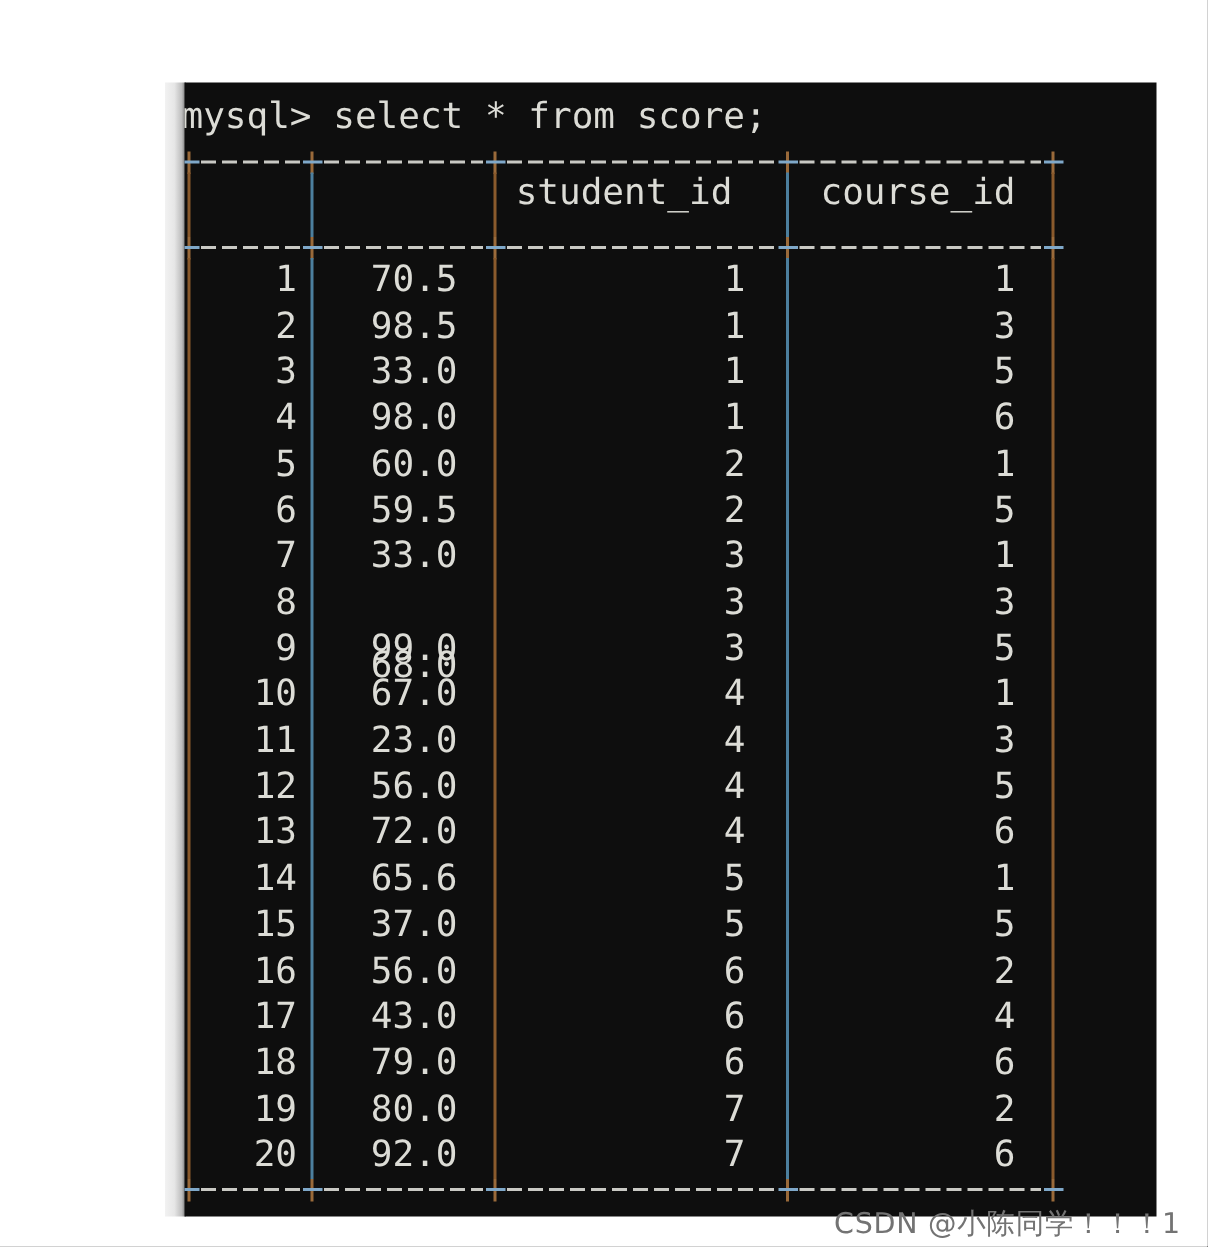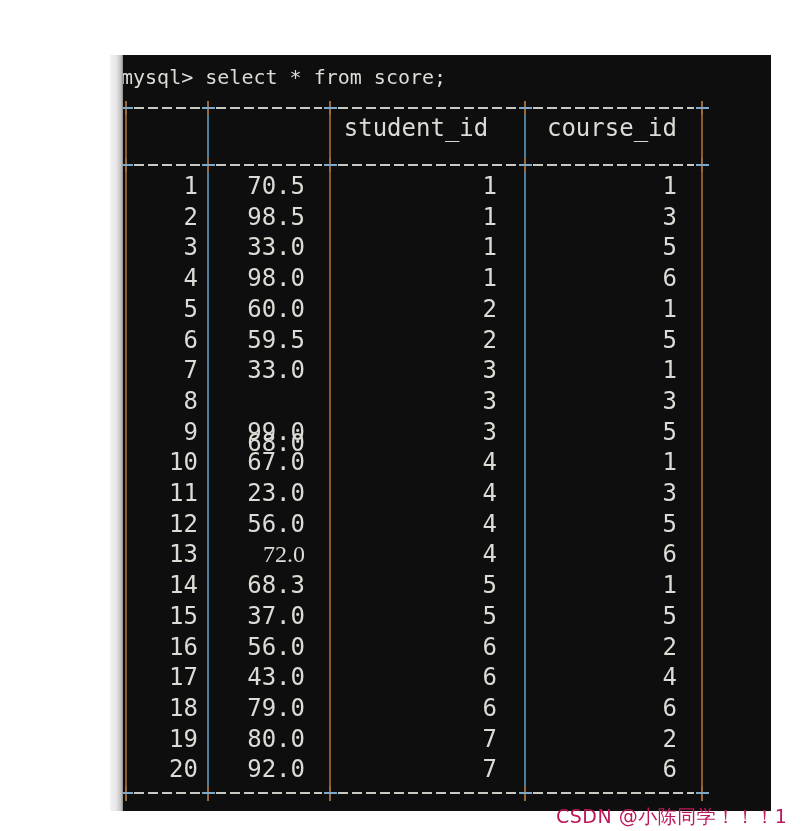--- a/index.html
+++ b/index.html
@@ -47,21 +47,21 @@
     line-height: 28px;
     color: #d8d8d4;
     letter-spacing: 0px;
   }
 
   
   #prompt-line {
     top: 8px;
     left: -2px;
     color: #dcdcd6;
-    font-size: 20px;
+    font-size: 24px;
   }
 
   
   .rule {
     position: absolute;
     height: 18px;
     left: 0;
     width: 648px;
   }
   .rule .dash {
@@ -105,21 +105,21 @@
   .cell.rt { text-align: right; }
   .cell.ct { text-align: center; }
 
   #watermark {
     position: absolute;
     left: 556px;
     top: 805px;
     font-family: "DejaVu Sans", "Liberation Sans", sans-serif;
     font-size: 19px;
     line-height: 22px;
-    color: #be185d;
+    color: #737373;
     white-space: pre;
     letter-spacing: 0.5px;
   }
 </style>
 </head>
 <body>
 
 <div id="screenshot">
 
   <div id="term-left-edge"></div>
@@ -339,25 +339,25 @@
         <div class="cell rt" style="top: 392.3px; left: 254px; width: 300px;">1</div>
         <div class="cell rt" style="top: 423px; left: -225px; width: 300px;">11</div>
         <div class="cell rt" style="top: 423px; left: -118px; width: 300px;">23.0</div>
         <div class="cell rt" style="top: 423px; left: 74px; width: 300px;">4</div>
         <div class="cell rt" style="top: 423px; left: 254px; width: 300px;">3</div>
         <div class="cell rt" style="top: 453.7px; left: -225px; width: 300px;">12</div>
         <div class="cell rt" style="top: 453.7px; left: -118px; width: 300px;">56.0</div>
         <div class="cell rt" style="top: 453.7px; left: 74px; width: 300px;">4</div>
         <div class="cell rt" style="top: 453.7px; left: 254px; width: 300px;">5</div>
         <div class="cell rt" style="top: 484.4px; left: -225px; width: 300px;">13</div>
-        <div class="cell rt" style="top: 484.4px; left: -118px; width: 300px; font-family: Liberation Serif, serif;">72.0</div>
+        <div class="cell rt" style="top: 484.4px; left: -118px; width: 300px;">72.0</div>
         <div class="cell rt" style="top: 484.4px; left: 74px; width: 300px;">4</div>
         <div class="cell rt" style="top: 484.4px; left: 254px; width: 300px;">6</div>
         <div class="cell rt" style="top: 515.1px; left: -225px; width: 300px;">14</div>
-        <div class="cell rt" style="top: 515.1px; left: -118px; width: 300px;">68.3</div>
+        <div class="cell rt" style="top: 515.1px; left: -118px; width: 300px;">65.6</div>
         <div class="cell rt" style="top: 515.1px; left: 74px; width: 300px;">5</div>
         <div class="cell rt" style="top: 515.1px; left: 254px; width: 300px;">1</div>
         <div class="cell rt" style="top: 545.8px; left: -225px; width: 300px;">15</div>
         <div class="cell rt" style="top: 545.8px; left: -118px; width: 300px;">37.0</div>
         <div class="cell rt" style="top: 545.8px; left: 74px; width: 300px;">5</div>
         <div class="cell rt" style="top: 545.8px; left: 254px; width: 300px;">5</div>
         <div class="cell rt" style="top: 576.5px; left: -225px; width: 300px;">16</div>
         <div class="cell rt" style="top: 576.5px; left: -118px; width: 300px;">56.0</div>
         <div class="cell rt" style="top: 576.5px; left: 74px; width: 300px;">6</div>
         <div class="cell rt" style="top: 576.5px; left: 254px; width: 300px;">2</div>

